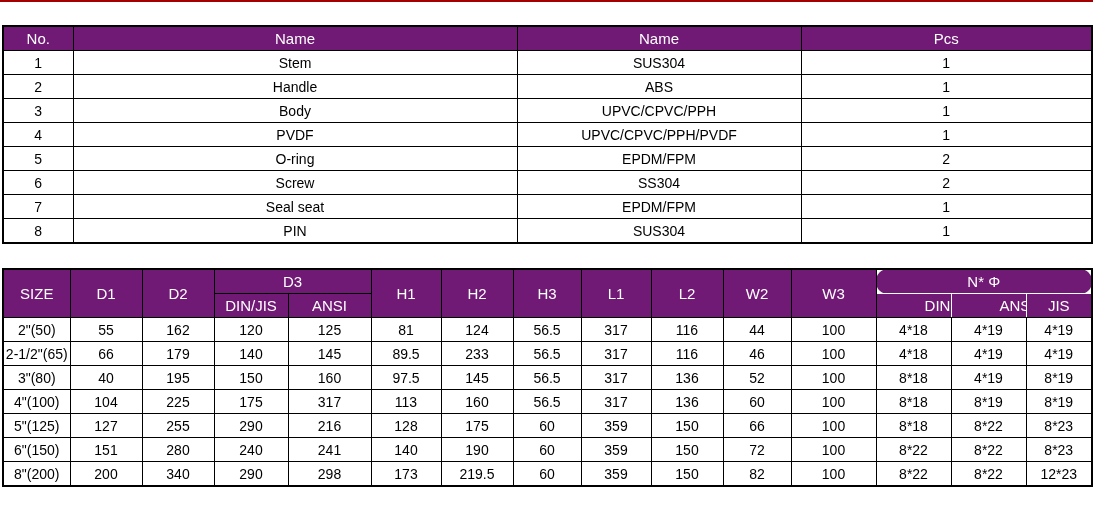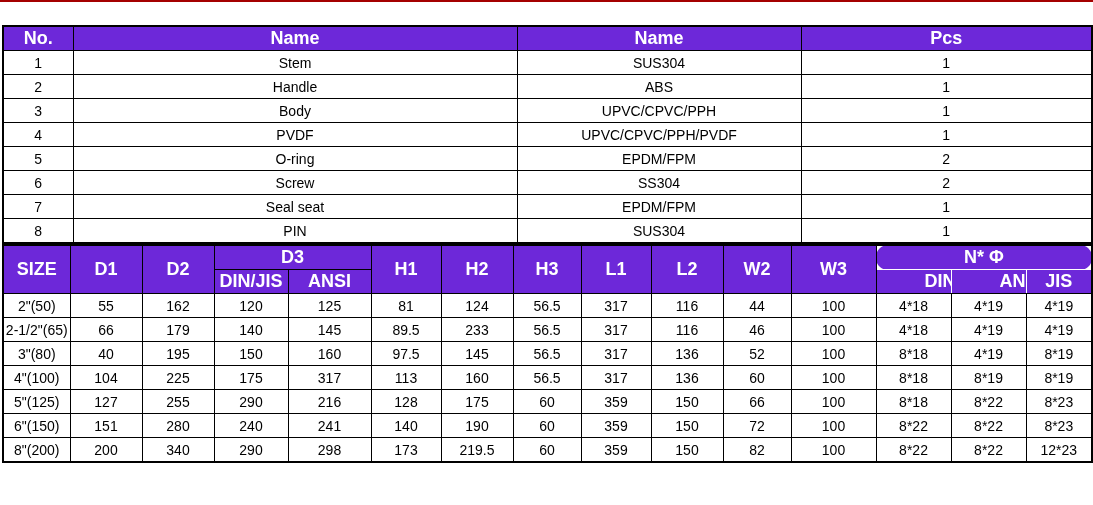--- a/index.html
+++ b/index.html
@@ -17,35 +17,35 @@
     background: #a40000;
   }
   table {
     border-collapse: collapse;
     table-layout: fixed;
     margin-left: 2px;
     width: 1089px;
     border: 2px solid #000000;
   }
   #parts-table { margin-top: 23px; }
-  #dims-table  { }
+  #dims-table  { margin-top: 24px; }
   th, td {
     border: 1px solid #000000;
     padding: 0;
     text-align: center;
     vertical-align: middle;
     height: 23px;
     overflow: hidden;
     white-space: nowrap;
   }
   th {
-    background: #6d28d9;
+    background: #701a75;
     color: #ffffff;
-    font-weight: bold;
-    font-size: 18px;
+    font-weight: normal;
+    font-size: 15px;
   }
   td {
     color: #000000;
     font-size: 14px;
     background: #ffffff;
   }
   
   th.nphi-group { border-bottom-color: #ffffff; border-radius: 12px; }
   th.nphi-sub   { border-top-color: #ffffff; }
   th.nphi-sub + th.nphi-sub { border-left-color: #ffffff; }

